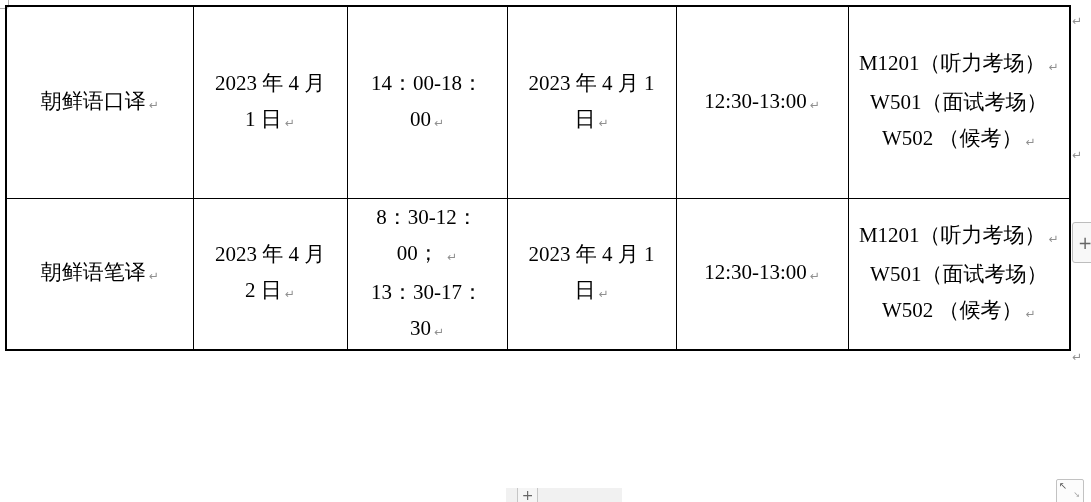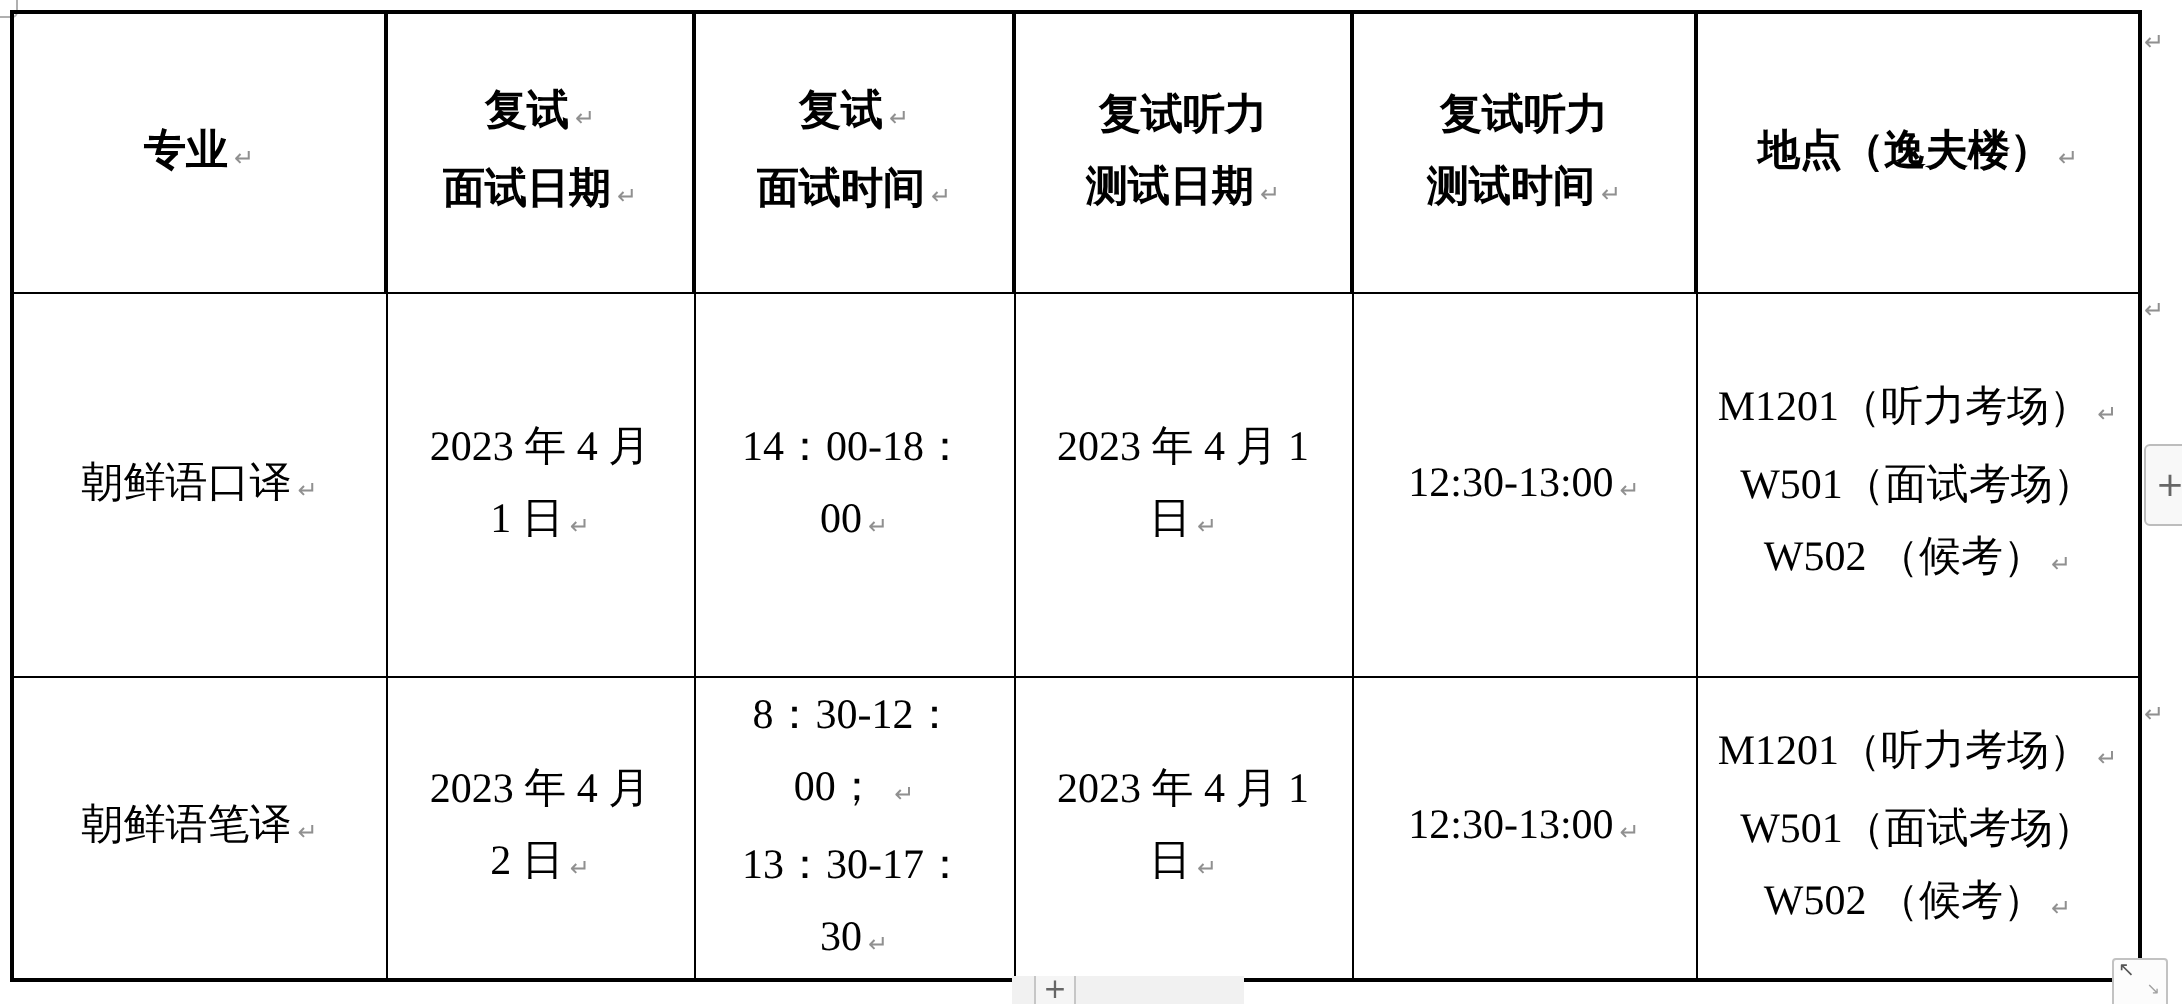--- a/index.html
+++ b/index.html
@@ -125,28 +125,20 @@
   <table class="sched">
     <colgroup>
       <col style="width:187px">
       <col style="width:154px">
       <col style="width:160px">
       <col style="width:169px">
       <col style="width:172px">
       <col style="width:222px">
     </colgroup>
     <tbody>
-        <tr class="hdr">
-      <th class="rich">专业<span class="pm">↵</span></th>
-      <th class="rich">复试<span class="pm">↵</span><br>面试日期<span class="pm">↵</span></th>
-      <th class="rich">复试<span class="pm">↵</span><br>面试时间<span class="pm">↵</span></th>
-      <th class="rich">复试听力<br>测试日期<span class="pm">↵</span></th>
-      <th class="rich">复试听力<br>测试时间<span class="pm">↵</span></th>
-      <th class="rich">地点（逸夫楼）<span class="pm">↵</span></th>
-    </tr>
     <tr class="r1">
       <td class="rich">朝鲜语口译<span class="pm">↵</span></td>
       <td class="rich">2023 年 4 月<br>1 日<span class="pm">↵</span></td>
       <td class="rich">14：00-18：<br>00<span class="pm">↵</span></td>
       <td class="rich">2023 年 4 月 1<br>日<span class="pm">↵</span></td>
       <td class="rich">12:30-13:00<span class="pm">↵</span></td>
       <td class="rich loc">M1201（听力考场）<span class="pm">↵</span><br>W501（面试考场）<br>W502 （候考）<span class="pm">↵</span></td>
     </tr>
     <tr class="r2">
       <td class="rich">朝鲜语笔译<span class="pm">↵</span></td>

